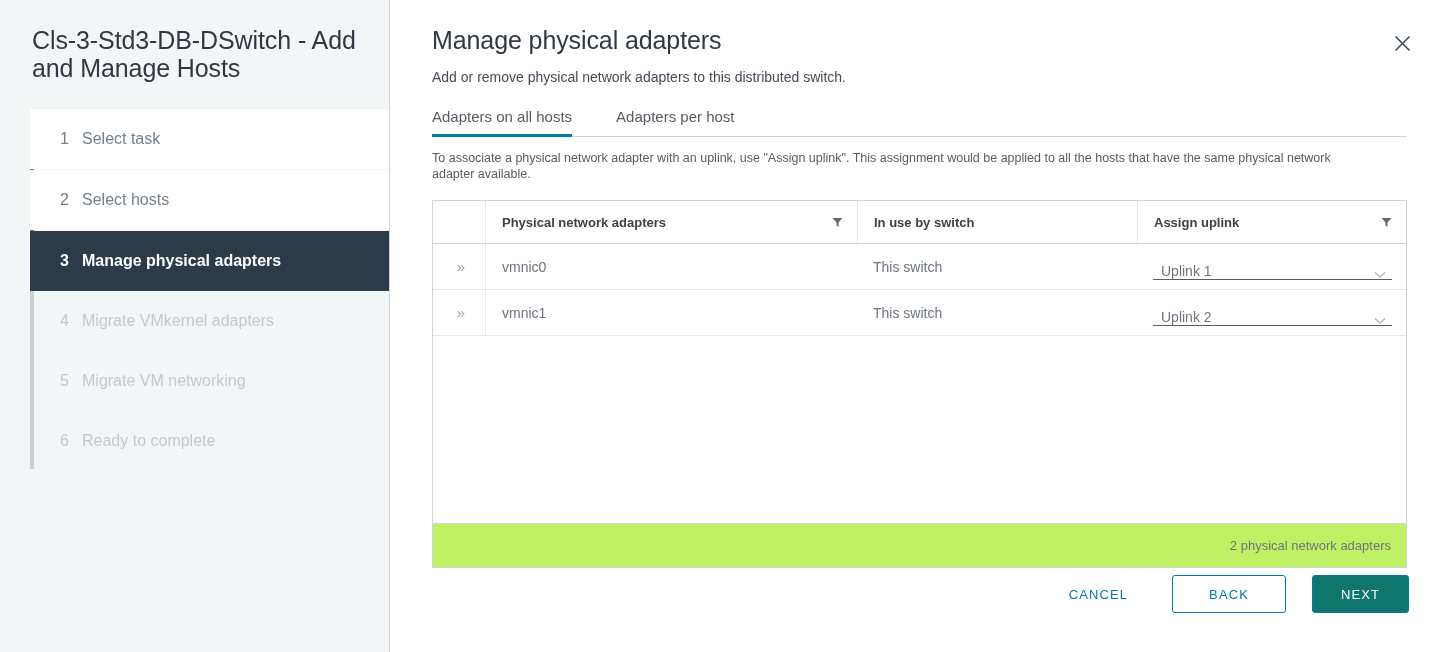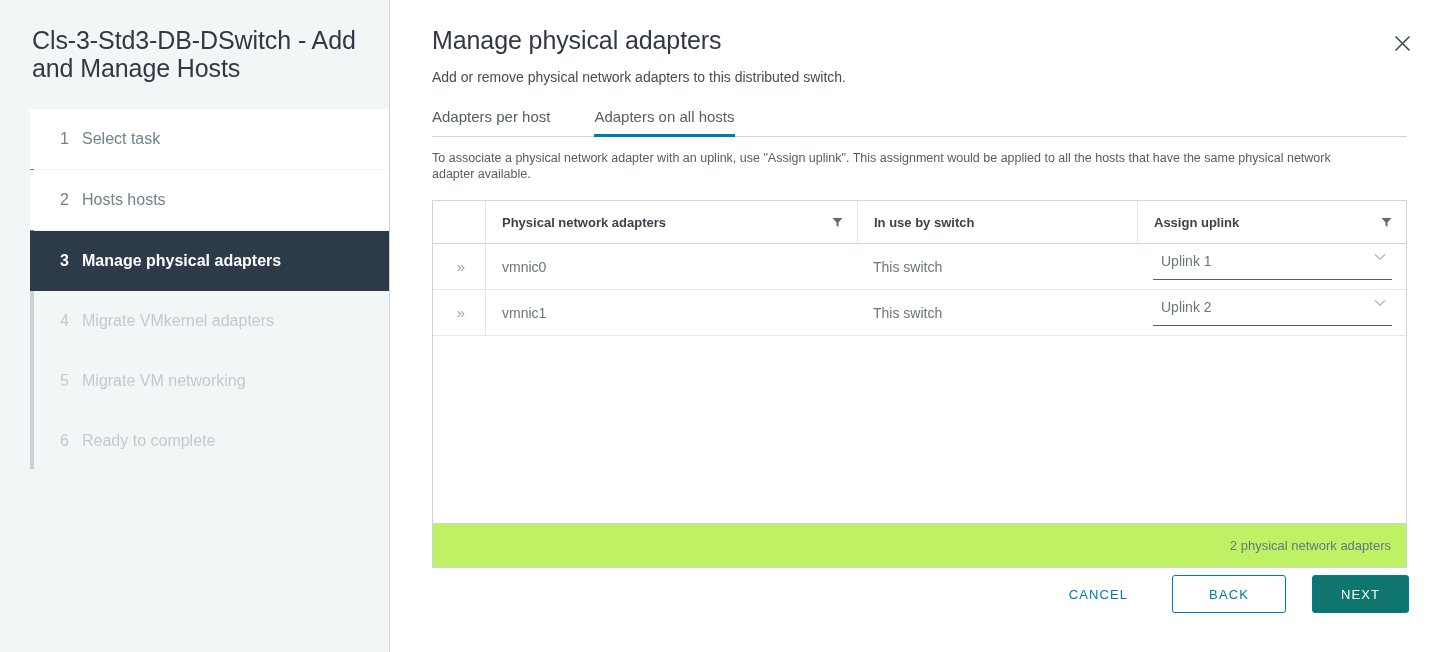--- a/index.html
+++ b/index.html
@@ -241,21 +241,21 @@
     width: 100%;
     color: #9aa4ab;
     font-size: 15px;
     cursor: pointer;
     letter-spacing: -2px;
   }
 
   
   .uplink-select {
     display: flex;
-    align-items: flex-start;
+    align-items: flex-end;
     justify-content: space-between;
     width: 252px;
     height: 27px;
     border-bottom: 1px solid #565d64;
     font-size: 14px;
     color: #6c757d;
     cursor: pointer;
     padding: 0 6px 0 8px;
     background: none;
     gap: 12px;
@@ -323,21 +323,21 @@
       <div id="rail-track"></div>
       <div id="rail-done"></div>
 
       <div class="step done">
         <span class="num">1</span>
         <span class="lbl">Select task</span>
       </div>
 
       <div class="step done">
         <span class="num">2</span>
-        <span class="lbl">Hosts hosts</span>
+        <span class="lbl">Select hosts</span>
       </div>
 
       <div class="step active">
         <span class="num">3</span>
         <span class="lbl">Manage physical adapters</span>
       </div>
 
       <div class="step todo">
         <span class="num">4</span>
         <span class="lbl">Migrate VMkernel adapters</span>
@@ -360,22 +360,22 @@
     <button id="close-btn">
       <svg width="19" height="19" viewBox="0 0 19 19">
         <path d="M2.5 2.5 L16.5 16.5 M16.5 2.5 L2.5 16.5" stroke="#3b4652" stroke-width="1.5" fill="none"></path>
       </svg>
     </button>
 
     <h2 id="panel-title">Manage physical adapters</h2>
     <p id="panel-subtitle">Add or remove physical network adapters to this distributed switch.</p>
 
     <div id="tabs">
+      <button class="tab active">Adapters on all hosts</button>
       <button class="tab">Adapters per host</button>
-      <button class="tab active">Adapters on all hosts</button>
     </div>
 
     <p id="hint">To associate a physical network adapter with an uplink, use "Assign uplink". This assignment would be applied to all the hosts that have the same physical network adapter available.</p>
 
     <div id="table-wrap">
       <table>
         <colgroup>
           <col class="col-expand">
             <col class="col-pna">
             <col class="col-inuse">

